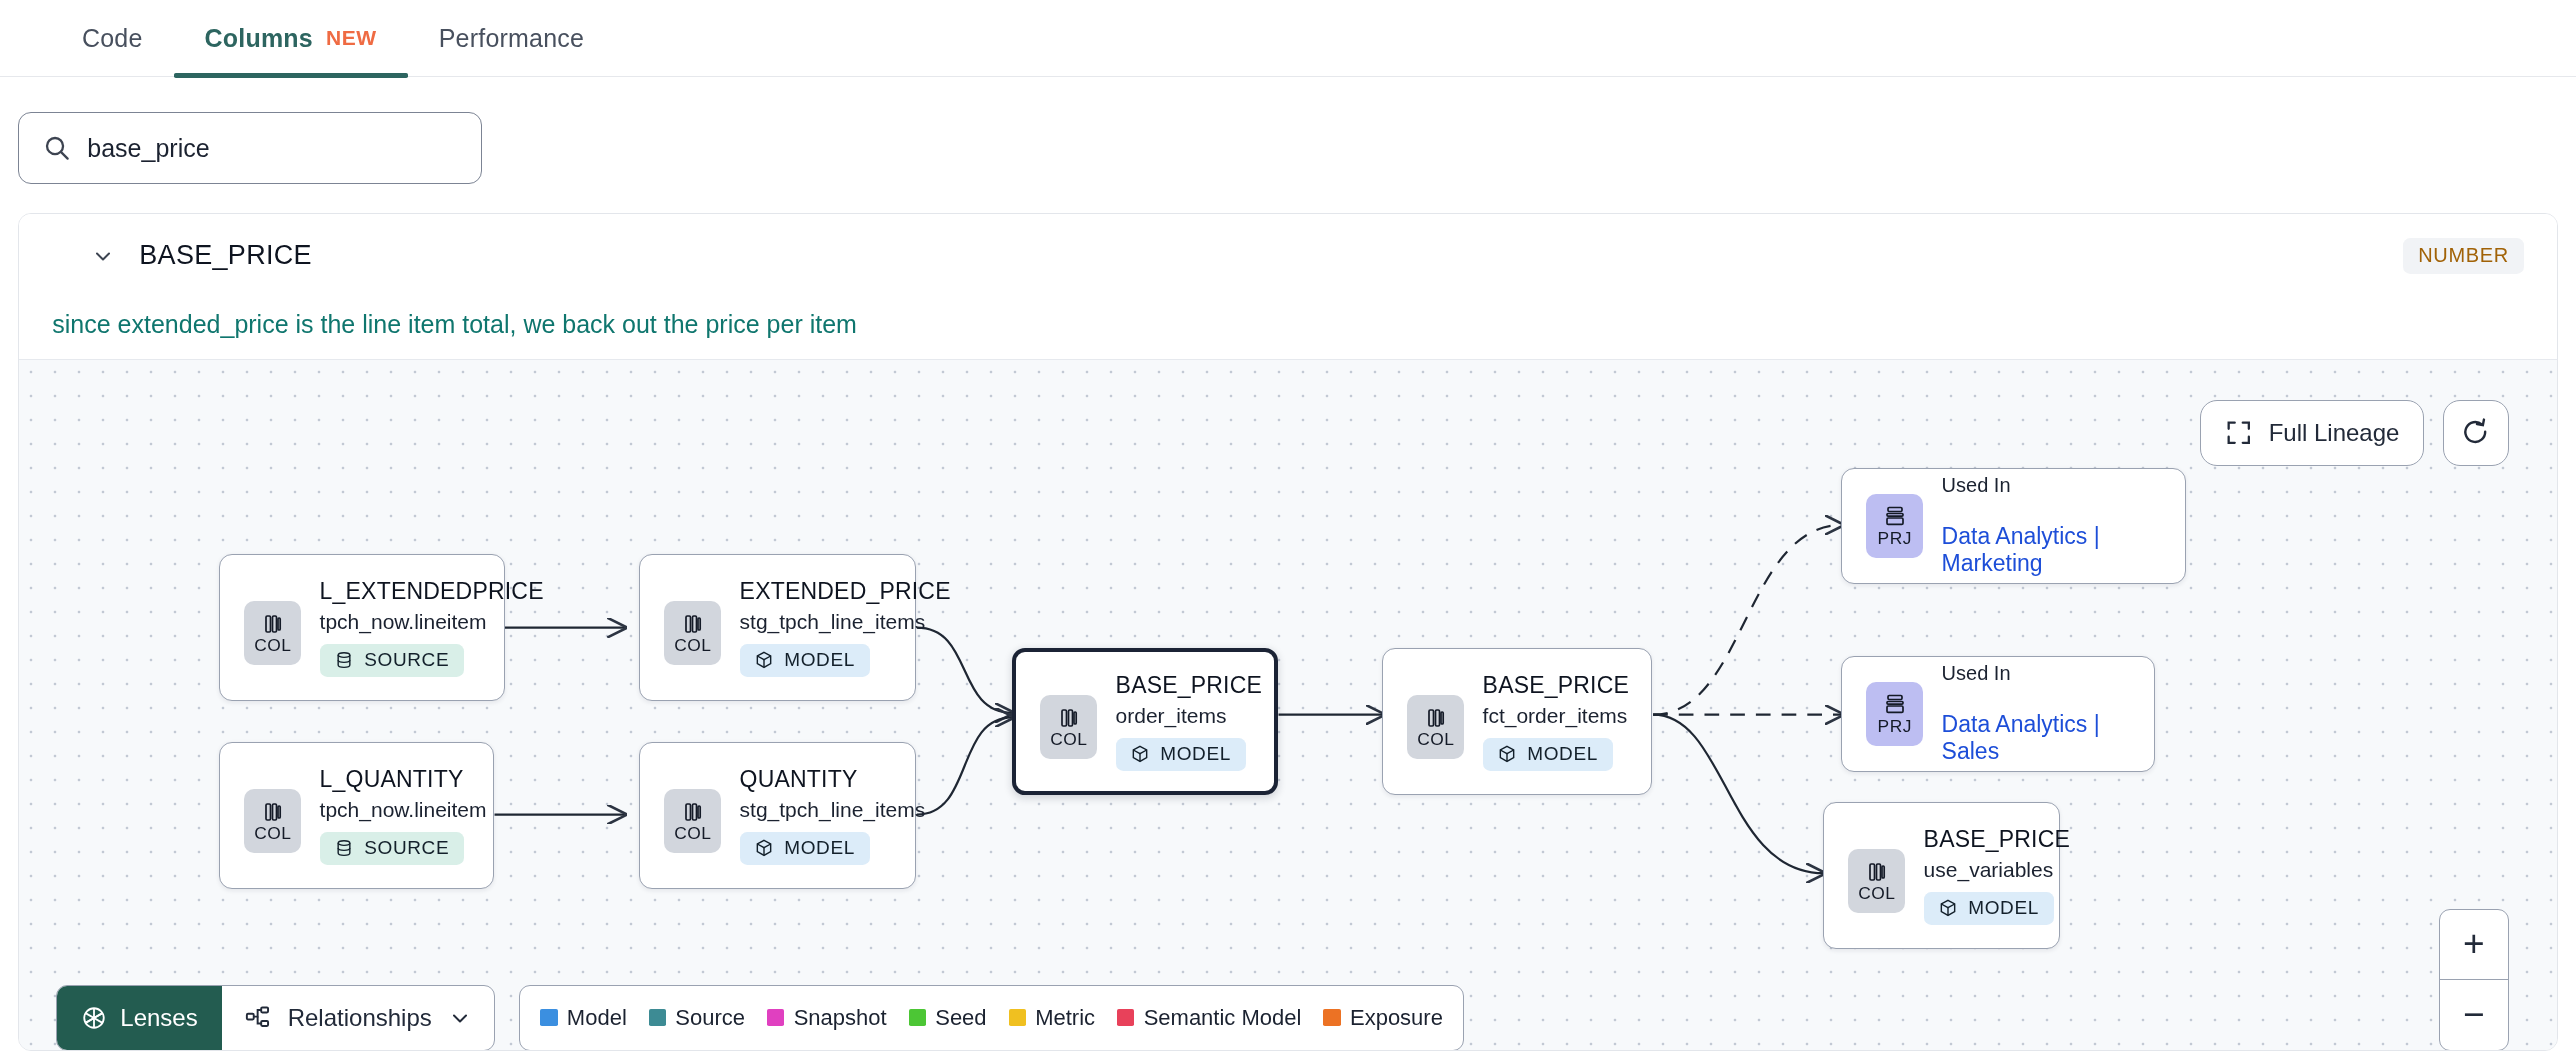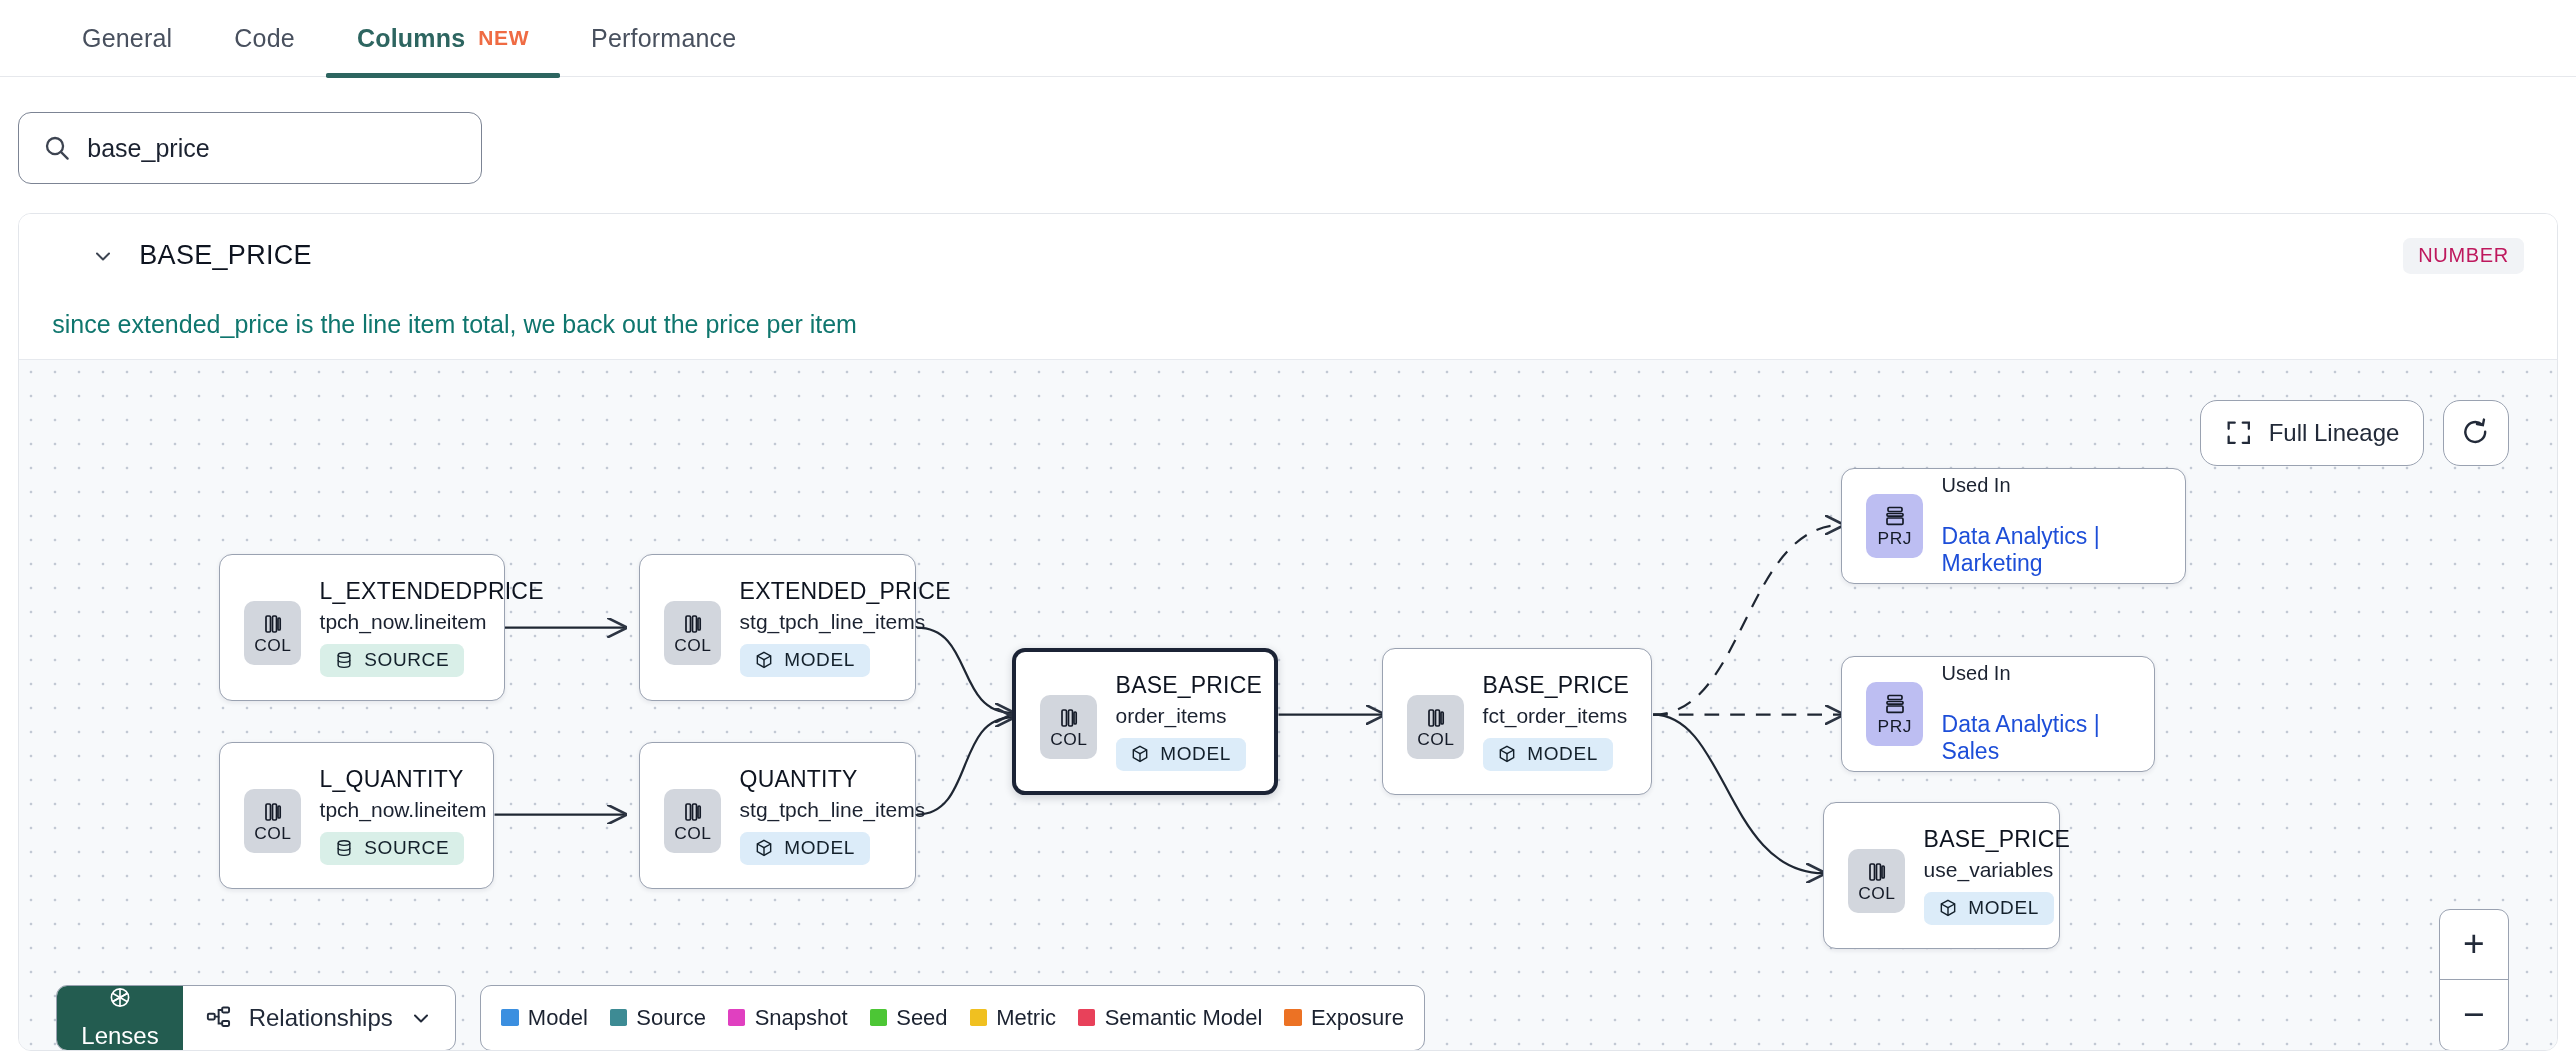--- a/index.html
+++ b/index.html
@@ -113,21 +113,21 @@
     font-size: 27px;
     color: #0e1420;
     letter-spacing: 0.3px;
   }
   .typepill {
     margin-left: auto;
     background: #f1f3f6;
     border-radius: 7.3px;
     padding: 6.4px 14.7px;
     font-size: 20px;
-    color: #be185d;
+    color: #a16207;
     letter-spacing: 0.7px;
   }
   .col-desc {
     margin-top: 36px;
     font-size: 25px;
     color: #0f766e;
   }
 
   
   .canvas {
@@ -218,24 +218,23 @@
     display: flex; align-items: stretch;
     border-radius: 11px; overflow: hidden;
     border: 1.8px solid #9aa2b1;
     background: #fff;
     height: 66px;
   }
   .seg .lenses {
     background: #235c50;
     color: #fff;
     display: flex; align-items: center; gap: 13px;
-    padding: 0 24px;
+    padding: 8px 24px;
     font-size: 24px;
     cursor: pointer;
-    flex-direction: column;
   }
   .seg .rel {
     display: flex; align-items: center; gap: 16.5px;
     padding: 0 22px;
     font-size: 24px;
     color: #222a39;
     cursor: pointer;
   }
   .legend {
     height: 66px;
@@ -261,23 +260,20 @@
     height: 70px;
     display: flex; align-items: center; justify-content: center;
     font-size: 37px; color: #222a39; cursor: pointer;
   }
   .zoomctl div:first-child { border-bottom: 1.8px solid #9aa2b1; }
 </style>
 </head>
 <body>
 
 <div class="tabbar">
-  <div class="tab">
-    <span>General</span>
-  </div>
   <div class="tab">
     <span>Code</span>
   </div>
   <div class="tab active">
     <span>Columns</span>
     <span class="newbadge">NEW</span>
   </div>
   <div class="tab">
     <span>Performance</span>
   </div>

